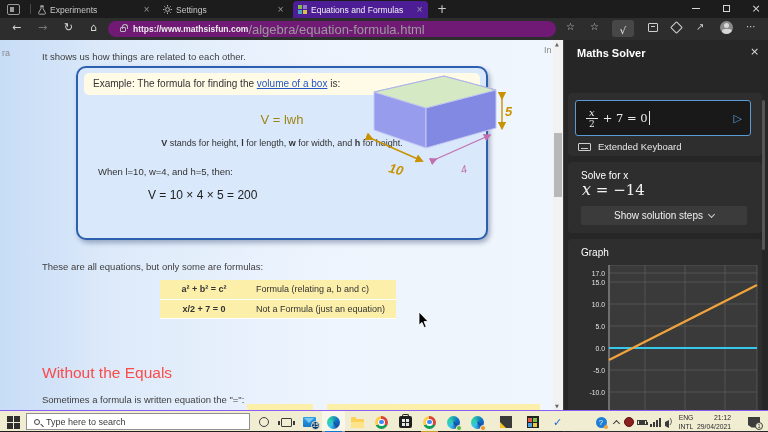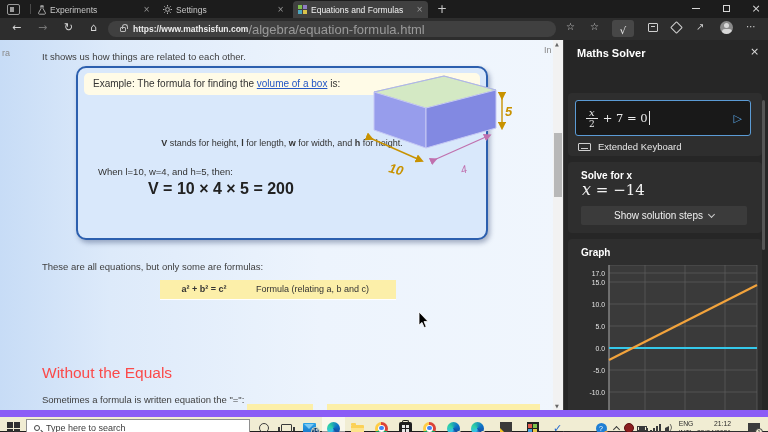--- a/index.html
+++ b/index.html
@@ -5,49 +5,49 @@
   *{margin:0;padding:0;box-sizing:border-box}
   html,body{width:768px;height:432px;overflow:hidden}
   body{font-family:"Liberation Sans",sans-serif;-webkit-font-smoothing:antialiased}
   .abs{position:absolute}
   #screen{position:relative;width:768px;height:432px;background:#1e1e1e;overflow:hidden}
 
   
   #tabstrip{position:absolute;left:0;top:0;width:768px;height:18px;background:#1c1c1c}
   .tab{position:absolute;top:1px;height:17px;display:flex;align-items:center;gap:4px;
        padding:0 5px;font-size:8.5px;color:#c7c7c7;border-radius:4px 4px 0 0}
-  .tab.active{background:#404040;color:#f1f1f1}
+  .tab.active{background:#4c1d95;color:#f1f1f1}
   .tab .x{margin-left:auto;font-size:8px;color:#9a9a9a;font-family:"DejaVu Sans",sans-serif}
   .tab .lbl{white-space:nowrap;overflow:hidden}
   .glyph{font-family:"DejaVu Sans",sans-serif}
   .winbtn{position:absolute;top:0;width:28px;height:17px;display:flex;align-items:center;justify-content:center;color:#d6d6d6}
 
   
   #toolbar{position:absolute;left:0;top:18px;width:768px;height:22px;background:#2d2d2d}
   .navic{position:absolute;top:3px;font-size:11px;color:#d5d5d5;font-family:"DejaVu Sans",sans-serif}
-  #urlpill{position:absolute;left:108px;top:3px;width:448px;height:16px;background:#404040;border-radius:8px;display:flex;align-items:center}
+  #urlpill{position:absolute;left:108px;top:3px;width:448px;height:16px;background:#701a75;border-radius:8px;display:flex;align-items:center}
   .lock{width:6px;height:5px;border:1px solid #b9b9b9;border-radius:1px;position:relative;margin-left:12px}
   .lock:before{content:"";position:absolute;left:1px;top:-4px;width:4px;height:4px;border:1px solid #b9b9b9;border-bottom:none;border-radius:3px 3px 0 0}
   .urlhost{font-size:8.5px;color:#ececec;margin-left:7px;font-weight:bold;white-space:nowrap}
   .urlpath{font-size:13px;color:#9a9a9a;white-space:nowrap}
   .tbic{position:absolute;top:3px;font-size:10px;color:#cfcfcf;font-family:"DejaVu Sans",sans-serif}
 
   
   #page{position:absolute;left:0;top:40px;width:563px;height:370px;
         background:linear-gradient(90deg,#c7dcf6 0px,#ddeafa 110px,#edf4fd 320px,#f0f6fd 100%);overflow:hidden}
   .ptext{font-size:9.5px;color:#3e3e3e}
   #exbox{position:absolute;left:76px;top:26px;width:412px;height:174px;background:#d9e8fb;
          border:2px solid #2c5fae;border-radius:10px;box-shadow:2px 3px 5px rgba(20,40,90,.35)}
   #exheader{position:absolute;left:6px;top:5px;width:396px;height:22px;background:#fffbe7;border-radius:5px;
             font-size:10px;color:#333;line-height:22px;padding-left:9px;white-space:nowrap}
   #exheader a{color:#2457c5;text-decoration:underline}
   #formula{position:absolute;left:0;top:44px;width:100%;text-align:center;color:#9e8616;font-size:13px}
   #legend{position:absolute;left:0;top:70px;width:100%;text-align:center;font-size:9px;color:#333}
   #whenline{position:absolute;left:20px;top:98px;font-size:9.5px;color:#333}
-  #calcline{position:absolute;left:70px;top:112px;font-size:16px;color:#222;font-weight:bold}
+  #calcline{position:absolute;left:70px;top:120px;font-size:12px;color:#222;font-weight:normal}
   table.eqs{border-collapse:collapse;font-size:9px;color:#333}
   table.eqs td{background:#fcefa9;height:19px;border-bottom:1px solid #fff}
   table.eqs td.c1{width:88px;text-align:center;font-weight:bold}
   table.eqs td.c2{width:148px;padding-left:8px}
   #h2red{position:absolute;left:42px;top:324px;color:#fb4a4a;font-size:15.5px;font-weight:500}
 
   
   #pscroll{position:absolute;left:553px;top:40px;width:10px;height:370px;background:#f2f2f2}
   .scr-arrow{position:absolute;left:2px;font-size:5px;color:#666;font-family:"DejaVu Sans",sans-serif}
   #pthumb{position:absolute;left:1px;top:93px;width:8px;height:64px;background:#b8b8b8}
@@ -61,28 +61,28 @@
   #mathinput{position:absolute;left:7px;top:7px;width:176px;height:36px;background:#191919;border:1px solid #5b9bd5;border-radius:3px;
              display:flex;align-items:center;color:#ececec}
   .frac{display:inline-flex;flex-direction:column;align-items:center;margin-left:10px;font-family:"DejaVu Serif",serif}
   .frac .num{font-style:italic;font-size:10px;line-height:10px;padding:0 2px}
   .frac .den{font-size:9px;line-height:10px;border-top:1px solid #e8e8e8;padding:0 3px}
   .mathtail{font-family:"DejaVu Serif",serif;font-size:11.5px;margin-left:5px}
   .caret{width:1px;height:14px;background:#e8e8e8;margin-left:1px}
   #sendic{margin-left:auto;margin-right:8px;color:#5aa7e8;font-size:11px;font-family:"DejaVu Sans",sans-serif}
   .kbic{width:13px;height:8px;border:1px solid #cfcfcf;border-radius:1px;position:relative}
   .kbic:before{content:"";position:absolute;left:2px;right:2px;bottom:1px;height:1px;background:#cfcfcf}
-  .soltitle{position:absolute;left:13px;top:8px;font-size:10px;font-weight:bold;color:#fff}
+  .soltitle{position:absolute;left:13px;top:8px;font-size:10px;font-weight:normal;color:#fff}
   #steps{position:absolute;left:13px;top:44px;width:166px;height:19px;background:#3b3b3b;border-radius:2px;
          display:flex;align-items:center;justify-content:center;gap:6px;color:#f0f0f0;font-size:10px}
   .chevdown{width:5px;height:5px;border-right:1.4px solid #ccc;border-bottom:1.4px solid #ccc;transform:rotate(45deg);margin-top:-3px}
   #panescroll{position:absolute;left:198px;top:60px;width:3px;height:150px;background:#555;border-radius:2px}
 
   
-  #taskbar{position:absolute;left:0;top:410px;width:768px;height:21px;background:#f1edd3;border-top:7px solid #8b5cf6;z-index:50}
+  #taskbar{position:absolute;left:0;top:410px;width:768px;height:21px;background:#f1edd3;border-top:1px solid #8b5cf6;z-index:50}
   #searchbox{position:absolute;left:26px;top:2px;width:224px;height:17px;background:#fff;border:1px solid #8f8f8f;
              display:flex;align-items:center;gap:6px;padding-left:7px}
   #searchbox .mag{width:6px;height:6px;border:1.4px solid #444;border-radius:50%;position:relative}
   #searchbox .mag:before{content:"";position:absolute;left:5px;top:5px;width:4px;height:1.4px;background:#444;transform:rotate(45deg)}
   #searchbox .ph{font-size:9px;color:#3c3c3c}
   .tkcell{position:absolute;top:0;width:23px;height:22px;display:flex;align-items:center;justify-content:center}
   .winlogo{display:grid;grid-template-columns:6px 6px;grid-template-rows:6px 6px;gap:1px}
   .winlogo span{background:#2f2f2f}
   .ring{width:10px;height:10px;border:1.6px solid #3f3f3f;border-radius:50%}
   .tview{width:11px;height:9px;border:1.4px solid #3a3a3a;border-radius:1px;position:relative}
@@ -219,20 +219,21 @@
 
   <div id="page">
     <span class="abs" style="left:2px;top:8px;font-size:9px;color:#8a8a8a">ra</span>
     <span class="abs ptext" style="left:42px;top:11px">It shows us how things are related to each other.</span>
     <span class="abs" style="left:544px;top:5px;font-size:9px;color:#8a8a8a">In</span>
 
     <div id="exbox">
       <div id="exheader">
         <span>Example: The formula for finding the </span><a href="#">volume of a box</a><span> is:</span>
       </div>
+      <div id="formula">V = lwh</div>
       <div id="legend">
         <b>V</b><span> stands for height, </span><b>l</b><span> for length, </span><b>w</b><span> for width, and </span><b>h</b><span> for height.</span>
       </div>
       <div id="whenline">When l=10, w=4, and h=5, then:</div>
       <div id="calcline">V = 10 × 4 × 5 = 200</div>
 
       <svg class="abs" style="left:282px;top:0px" width="152" height="118" viewBox="0 0 152 118">
         <defs>
           <marker id="ag" markerWidth="6" markerHeight="6" refX="3" refY="3" orient="auto">
               <path d="M0 0L6 3L0 6z" fill="#c89200"></path>
@@ -261,20 +262,24 @@
       </svg>
     </div>
 
     <span class="abs ptext" style="left:42px;top:221px">These are all equations, but only some are formulas:</span>
 
     <table class="eqs abs" style="left:160px;top:240px">
       <tbody>
       <tr>
         <td class="c1">a² + b² = c²</td>
         <td class="c2">Formula (relating a, b and c)</td>
+      </tr>
+      <tr>
+        <td class="c1">x/2 + 7 = 0</td>
+        <td class="c2">Not a Formula (just an equation)</td>
       </tr>
     </tbody>
       </table>
 
     <svg class="abs" style="left:418px;top:272px" width="11" height="17" viewBox="0 0 11 17">
       <polygon points="1,0 1,13 4,10.4 6.2,15.6 8.2,14.7 6,9.6 10,9.4" fill="#000" stroke="#fff" stroke-width="0.8"></polygon>
     </svg>
 
     <div id="h2red">Without the Equals</div>
     <span class="abs ptext" style="left:42px;top:354px">Sometimes a formula is written equation the "=":</span>

